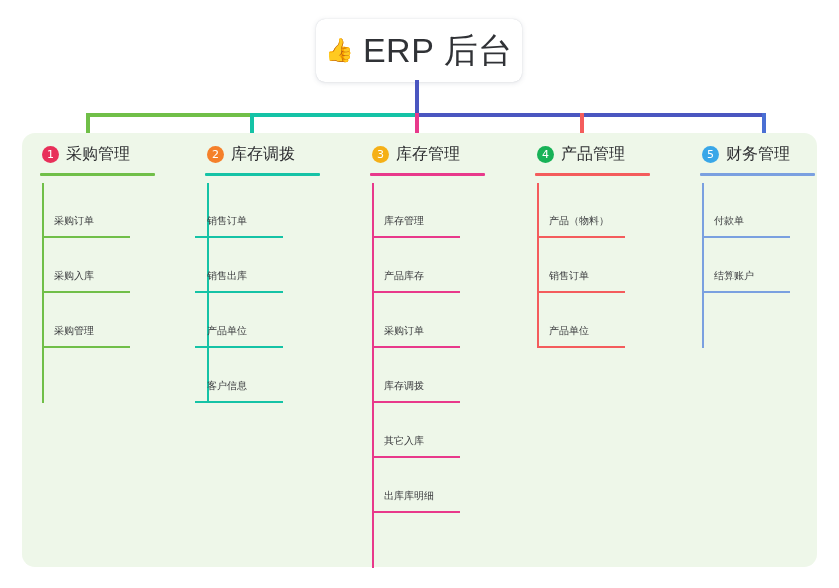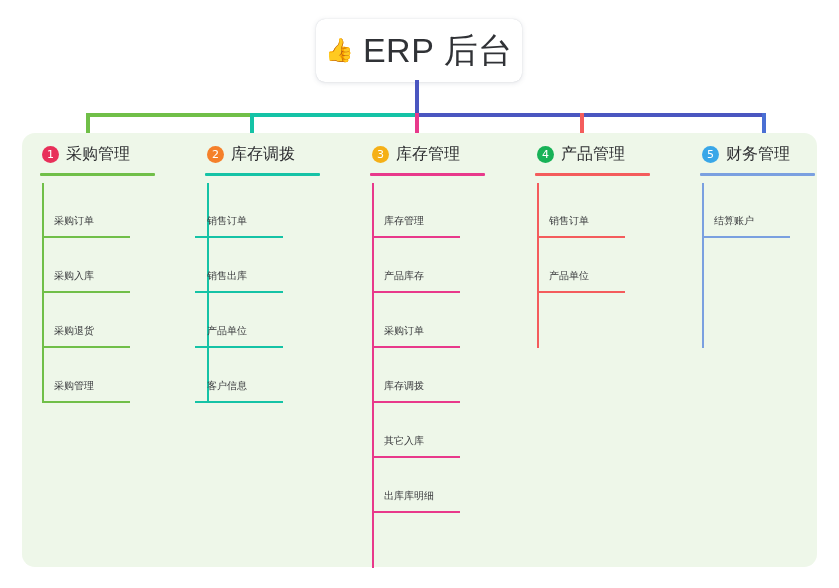--- a/index.html
+++ b/index.html
@@ -184,24 +184,20 @@
     <div class="leaves" style="left: 42px;">
       <div class="leaf">
         <span class="leaf-label">采购订单</span>
         <div class="leaf-rule" style="background: rgb(112, 191, 72);"></div>
       </div>
       <div class="leaf">
         <span class="leaf-label">采购入库</span>
         <div class="leaf-rule" style="background: rgb(112, 191, 72);"></div>
       </div>
       <div class="leaf">
-        <span class="leaf-label">采购退货</span>
-        <div class="leaf-rule" style="background: rgb(112, 191, 72);"></div>
-      </div>
-      <div class="leaf">
         <span class="leaf-label">采购管理</span>
         <div class="leaf-rule" style="background: rgb(112, 191, 72);"></div>
       </div>
     </div>
     <div class="spine" style="left: 207px; background: rgb(21, 195, 166); height: 220px;"></div>
     <div class="column" id="col-2" style="left: 205px;">
       <div class="col-header">
         <span class="badge" style="background: rgb(245, 128, 42);">2</span>
         <span class="col-title">库存调拨</span>
       </div>
@@ -262,35 +258,43 @@
     <div class="spine" style="left: 537px; background: rgb(244, 92, 92); height: 165px;"></div>
     <div class="column" id="col-4" style="left: 535px;">
       <div class="col-header">
         <span class="badge" style="background: rgb(23, 178, 87);">4</span>
         <span class="col-title">产品管理</span>
       </div>
       <div class="header-rule" style="background: rgb(244, 92, 92);"></div>
     </div>
     <div class="leaves" style="left: 537px;">
       <div class="leaf">
+        <span class="leaf-label">产品（物料）</span>
+        <div class="leaf-rule" style="background: rgb(244, 92, 92);"></div>
+      </div>
+      <div class="leaf">
         <span class="leaf-label">销售订单</span>
         <div class="leaf-rule" style="background: rgb(244, 92, 92);"></div>
       </div>
       <div class="leaf">
         <span class="leaf-label">产品单位</span>
         <div class="leaf-rule" style="background: rgb(244, 92, 92);"></div>
       </div>
     </div>
     <div class="spine" style="left: 702px; background: rgb(122, 160, 224); height: 165px;"></div>
     <div class="column" id="col-5" style="left: 700px;">
       <div class="col-header">
         <span class="badge" style="background: rgb(57, 167, 232);">5</span>
         <span class="col-title">财务管理</span>
       </div>
       <div class="header-rule" style="background: rgb(122, 160, 224);"></div>
     </div>
     <div class="leaves" style="left: 702px;">
       <div class="leaf">
+        <span class="leaf-label">付款单</span>
+        <div class="leaf-rule" style="background: rgb(122, 160, 224);"></div>
+      </div>
+      <div class="leaf">
         <span class="leaf-label">结算账户</span>
         <div class="leaf-rule" style="background: rgb(122, 160, 224);"></div>
       </div>
     </div>
   </div>
 
 </body></html>

